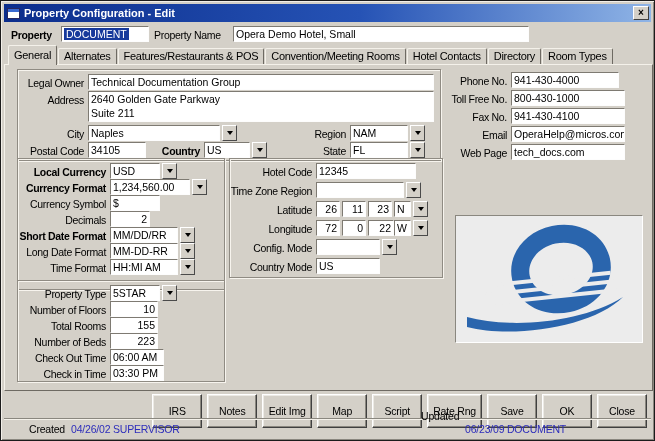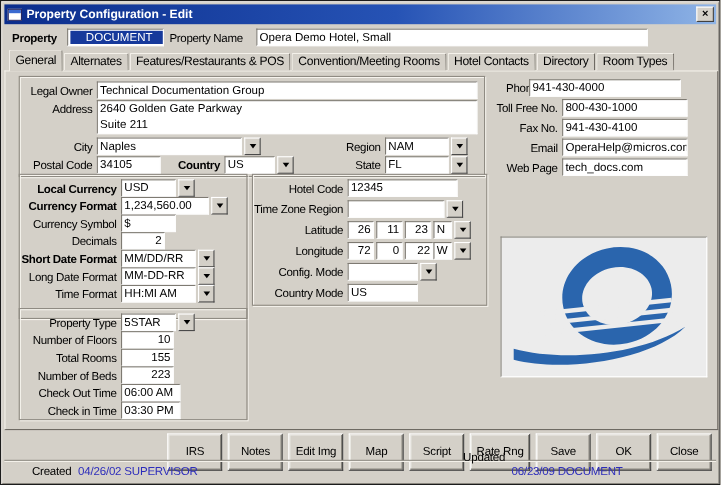--- a/index.html
+++ b/index.html
@@ -13,21 +13,21 @@
   .title-icon::before{content:"";position:absolute;left:0;top:0;right:0;height:3px;background:#3a6ad0;}
   .title-text{color:#fff;font-size:11px;font-weight:bold;flex:1;line-height:18px;white-space:nowrap;overflow:hidden;}
   .title-btn{width:16px;height:14px;background:#d4d0c8;border:1px solid;border-color:#fff #404040 #404040 #fff;
              font-size:10px;line-height:12px;text-align:center;font-weight:bold;color:#000;flex:none;cursor:default;}
   .lbl{position:absolute;font-size:10.5px;letter-spacing:-0.3px;line-height:16px;text-align:right;white-space:nowrap;color:#000;}
   .b{font-weight:bold;}
   .fld{position:absolute;height:16px;background:#fff;border:1px solid;border-color:#7e7a72 #fdfdfd #fdfdfd #7e7a72;
        font-size:10.5px;line-height:14px;padding:0 2px;white-space:nowrap;overflow:hidden;color:#000;}
   .fld.multi{height:31px;line-height:14px;}
   .num{text-align:right;}
-  .sel{background:#16399b;color:#fff;padding:0 14px;}
+  .sel{background:#16399b;color:#fff;padding:0 2px;}
   .dd{position:absolute;width:15px;height:16px;background:#d4d0c8;border:1px solid;border-color:#fff #4a4a4a #4a4a4a #fff;
       display:flex;align-items:center;justify-content:center;cursor:default;}
   .dd i{width:0;height:0;border-left:3px solid transparent;border-right:3px solid transparent;border-top:4px solid #000;}
   .tabs{position:absolute;left:7px;top:44px;height:19px;display:flex;align-items:flex-end;z-index:5;}
   .tab{height:16px;line-height:15px;padding:0 5px;font-size:11px;letter-spacing:-0.3px;background:#d4d0c8;
        border:1px solid #6e6a63;border-bottom:none;border-top-color:#f4f1ea;border-left-color:#f4f1ea;
        margin-right:1px;border-radius:2px 2px 0 0;white-space:nowrap;cursor:default;}
   .tab.active{height:20px;line-height:18px;margin-bottom:-1px;z-index:6;position:relative;}
   .tabpage{position:absolute;left:3px;top:63px;width:649px;height:327px;background:#d4d0c8;
            border:1px solid;border-color:#f4f1ea #6e6a63 #6e6a63 #f4f1ea;}
@@ -49,21 +49,21 @@
 
   <div class="titlebar">
     <span class="title-icon"></span>
     <span class="title-text">Property Configuration - Edit</span>
     <span class="title-btn">×</span>
   </div>
 
   <div class="lbl b" style="left:10px;top:26px;width:48px;text-align:left">Property</div>
   <div class="fld" style="left:60px;top:25px;width:88px"><span class="sel">DOCUMENT</span></div>
   <div class="lbl" style="left:153px;top:26px;width:75px;text-align:left">Property Name</div>
-  <div class="fld" style="left:232px;top:25px;width:356px">Opera Demo Hotel, Small</div>
+  <div class="fld" style="left:232px;top:25px;width:296px">Opera Demo Hotel, Small</div>
 
   <div class="tabs">
     <div class="tab active">General</div>
     <div class="tab">Alternates</div>
     <div class="tab">Features/Restaurants &amp; POS</div>
     <div class="tab">Convention/Meeting Rooms</div>
     <div class="tab">Hotel Contacts</div>
     <div class="tab">Directory</div>
     <div class="tab">Room Types</div>
   </div>
@@ -102,21 +102,21 @@
         </div>
 
       <div class="lbl" style="left:270px;top:73px;width:58px">State</div>
       <div class="fld" style="left:332px;top:72px;width:58px">FL</div>
       <div class="dd" style="left:392px;top:72px">
           <i></i>
         </div>
     </div>
 
     <div class="lbl" style="left:436px;top:8px;width:66px">Phone No.</div>
-    <div class="fld" style="left:476px;top:7px;width:138px">941-430-4000</div>
+    <div class="fld" style="left:506px;top:7px;width:108px">941-430-4000</div>
     <div class="lbl" style="left:436px;top:26px;width:66px">Toll Free No.</div>
     <div class="fld" style="left:506px;top:25px;width:114px">800-430-1000</div>
     <div class="lbl" style="left:436px;top:44px;width:66px">Fax No.</div>
     <div class="fld" style="left:506px;top:43px;width:114px">941-430-4100</div>
     <div class="lbl" style="left:436px;top:62px;width:66px">Email</div>
     <div class="fld" style="left:506px;top:61px;width:114px">OperaHelp@micros.com</div>
     <div class="lbl" style="left:436px;top:80px;width:66px">Web Page</div>
     <div class="fld" style="left:506px;top:79px;width:114px">tech_docs.com</div>
 
     <div class="grp" style="left:12px;top:93px;width:208px;height:132px">

